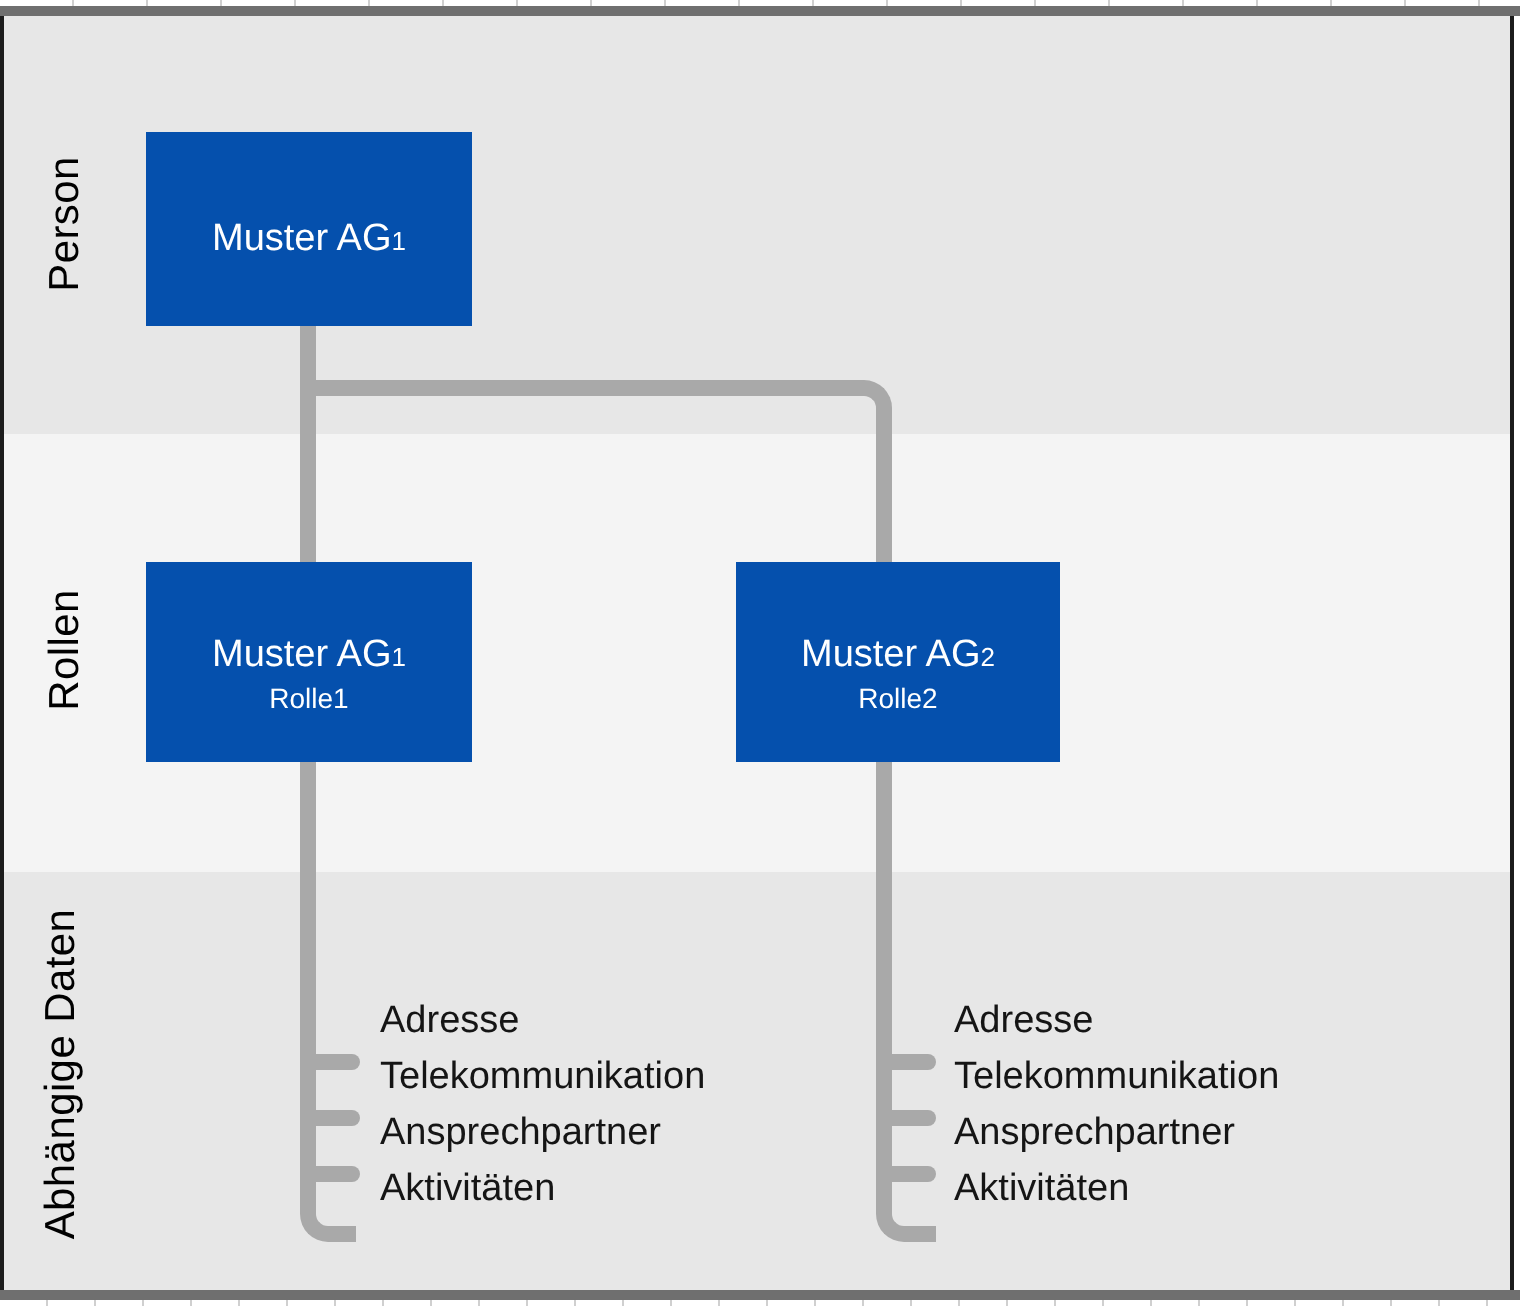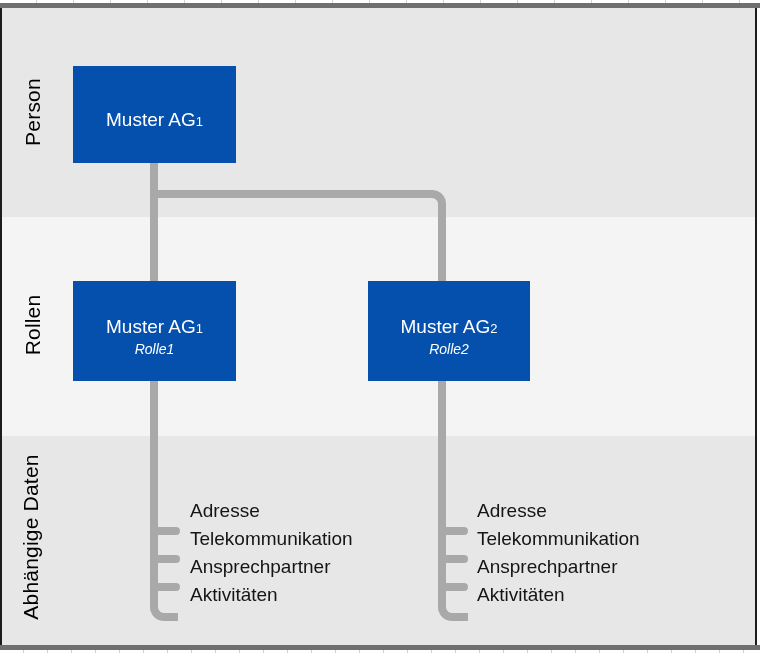--- a/index.html
+++ b/index.html
@@ -50,21 +50,21 @@
   .s1{top:527px;} .s2{top:555px;} .s3{top:583px;}
 
   
   .bluebox{position:absolute;background:var(--blue);color:#fff;display:flex;
     flex-direction:column;align-items:center;justify-content:center;text-align:center;}
   .box-person{left:73px;top:66px;width:163px;height:97px;}
   .box-role-left{left:73px;top:281px;width:163px;height:100px;}
   .box-role-right{left:368px;top:281px;width:162px;height:100px;}
   .box-title{font-size:19px;line-height:22px;margin-top:12px;}
   .box-title .sub{font-size:13px;}
-  .box-role-name{font-size:14px;line-height:17px;margin-top:1px;font-style:italic;}
+  .box-role-name{font-size:14px;line-height:17px;margin-top:1px;}
 
   
   .dep-list{position:absolute;top:497px;font-size:19px;line-height:28px;color:var(--ink);}
   .dep-list.left{left:190px;}
   .dep-list.right{left:477px;}
   .dep-item{height:28px;white-space:nowrap;}
 </style>
 </head>
 <body>
 

